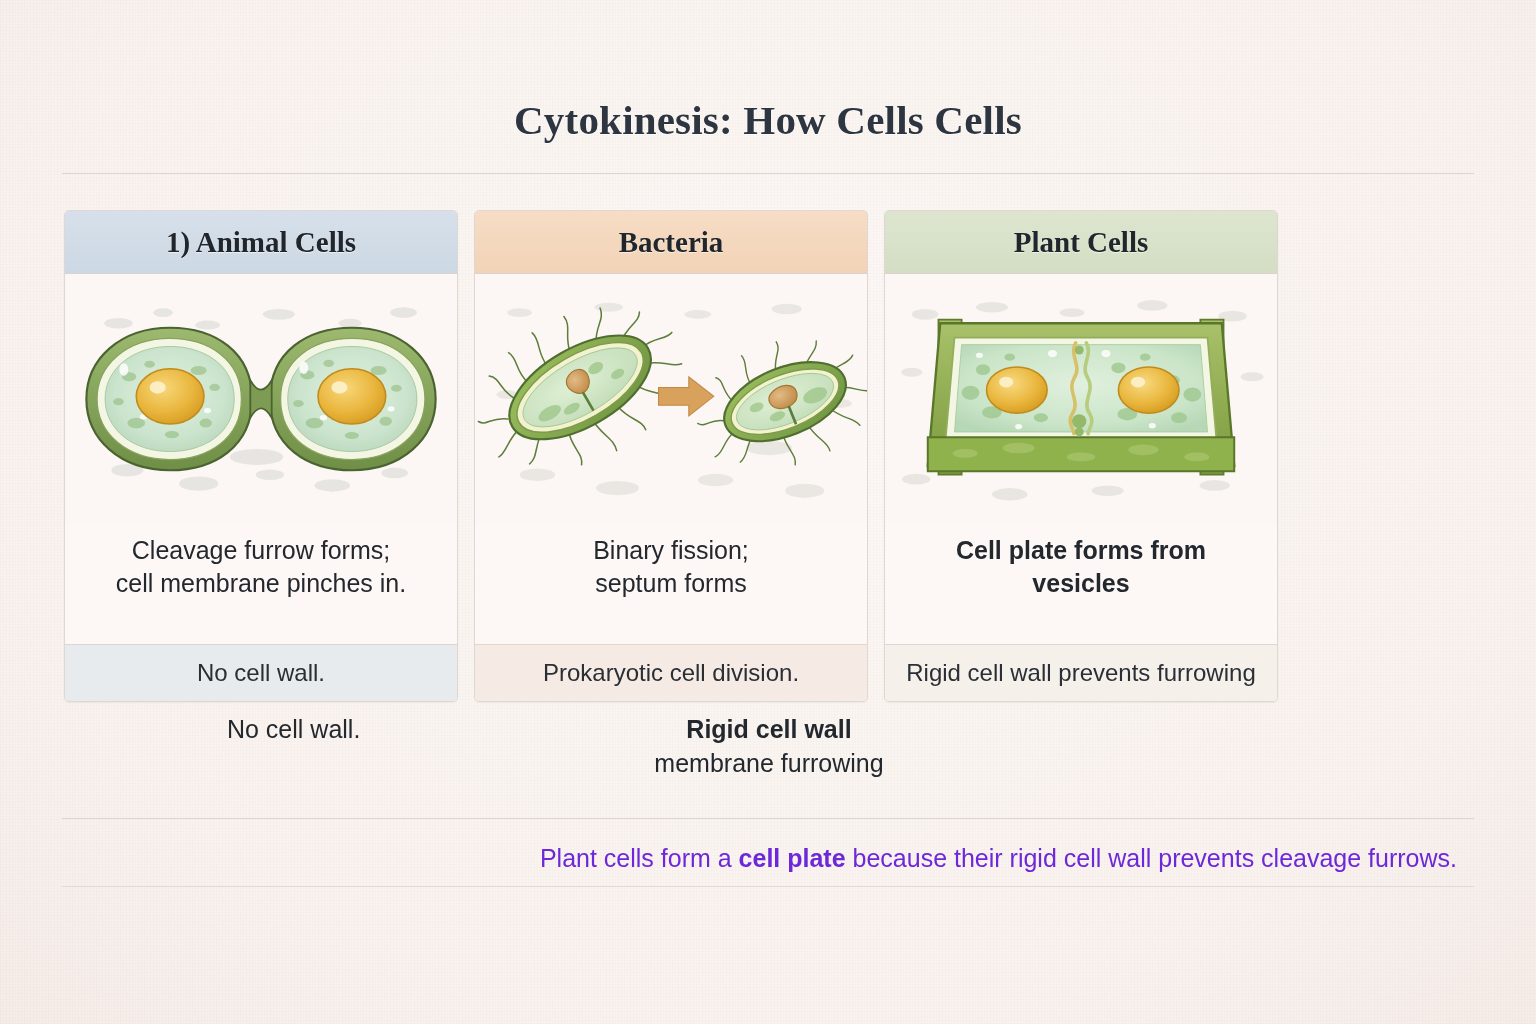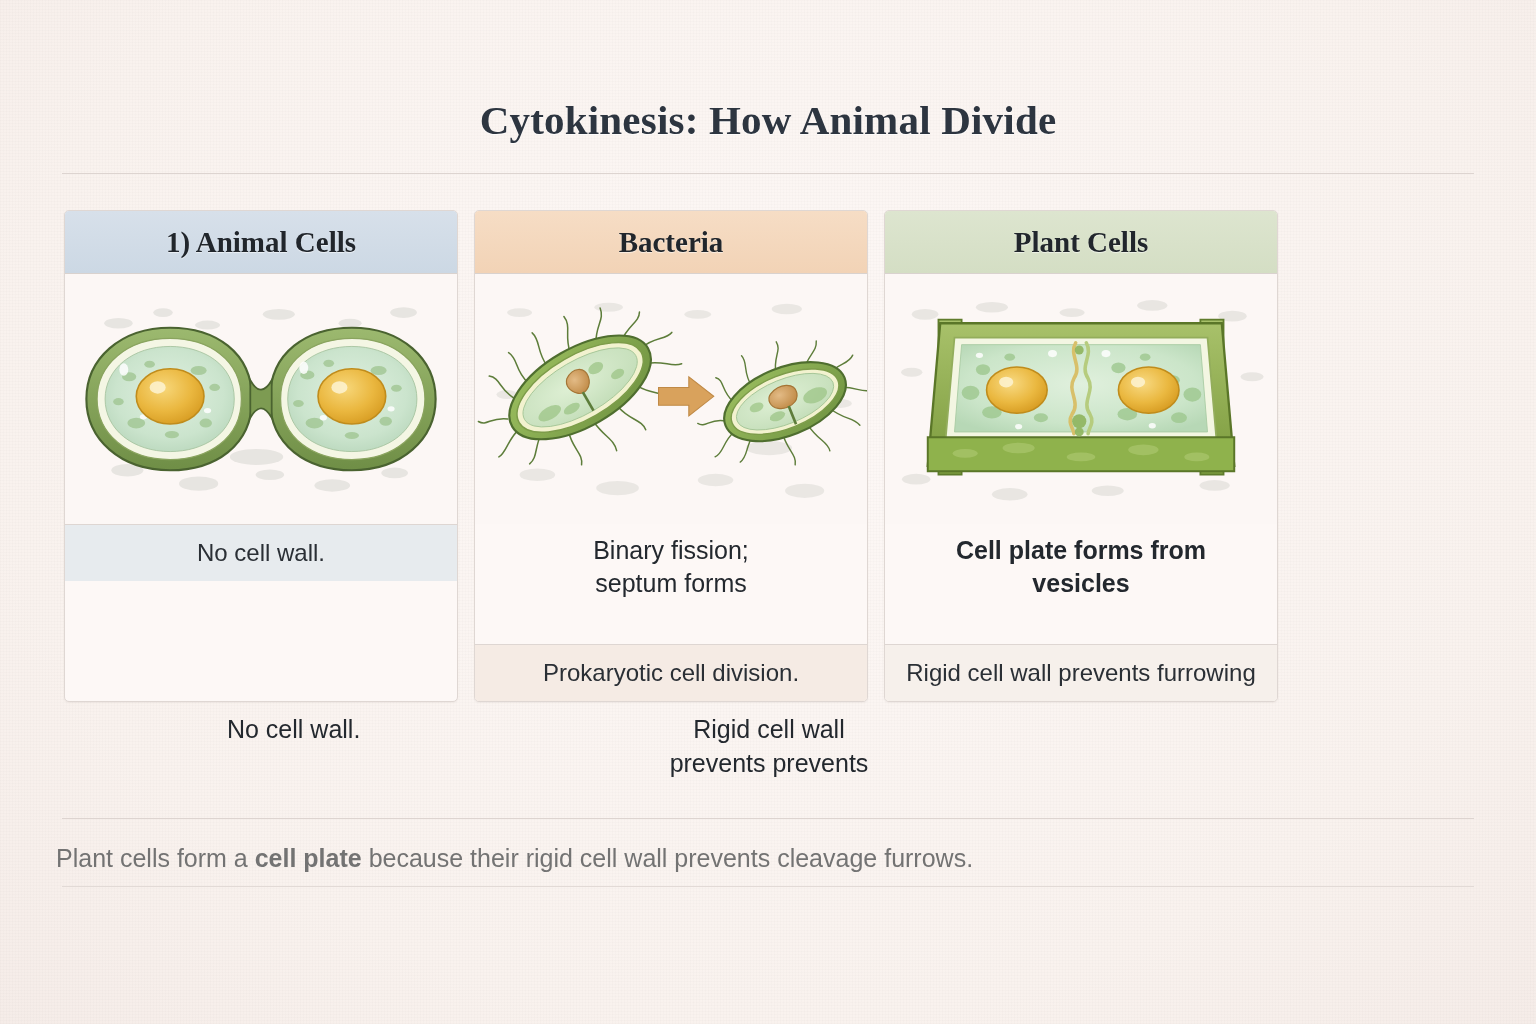--- a/index.html
+++ b/index.html
@@ -134,62 +134,62 @@
   }
   .subcap {
     flex: 1 1 0;
     text-align: center;
     font-family: "Liberation Sans", sans-serif;
     font-size: 25px;
     line-height: 1.36;
     color: #23282e;
   }
   .subcap .l1 { display: block; }
-  .subcap .l1.b { font-weight: normal; }
+  .subcap .l1.b { font-weight: bold; }
   .subcap .l2 { display: block; }
 
   
   .rule-mid {
     position: absolute;
     left: 62px;
     width: 1412px;
     top: 818px;
     height: 1px;
     background: #ddd4d0;
   }
   .summary {
     position: absolute;
-    left: 56px;
+    left: 45px;
     width: 1412px;
     top: 832px;
     height: 52px;
     line-height: 52px;
-    text-align: left;
+    text-align: right;
     font-family: "Liberation Sans", sans-serif;
     font-size: 25px;
-    color: #737373;
+    color: #6d28d9;
   }
   .summary .b { font-weight: bold; }
   .rule-bottom {
     position: absolute;
     left: 62px;
     width: 1412px;
     top: 886px;
     height: 1px;
     background: #e2dad6;
   }
 </style>
 </head>
 <body>
 
 <div class="paper-grain"></div>
 
 <div class="sheet">
 
-  <div class="title">Cytokinesis: How Animal Divide</div>
+  <div class="title">Cytokinesis: How Cells Cells</div>
   <div class="rule-top"></div>
 
   <div class="cards">
 
     <div class="card">
       <div class="card-header animal">1)  Animal Cells</div>
 
       <div class="card-figure">
         <svg viewBox="0 0 440 250" preserveAspectRatio="xMidYMid meet" aria-hidden="true">
           <defs>
@@ -271,20 +271,24 @@
             <ellipse cx="322" cy="122" rx="38" ry="31" fill="url(#a-nuc)" stroke="#c08c1c" stroke-width="1.8"></ellipse>
             <ellipse cx="308" cy="112" rx="9" ry="7" fill="#fdf3d2" opacity="0.85"></ellipse>
           </g>
 
           <g>
             <path d="M208 104 C216 118 224 118 232 104 L232 146 C224 132 216 132 208 146 Z" fill="#7d9b52" stroke="#4a6330" stroke-width="2"></path>
           </g>
         </svg>
       </div>
 
+      <div class="card-caption">
+        <span>Cleavage furrow forms;</span><br>
+        <span>cell membrane pinches in.</span>
+      </div>
 
       <div class="card-footer animal">No cell wall.</div>
     </div>
 
     <div class="card">
       <div class="card-header bacteria">Bacteria</div>
 
       <div class="card-figure">
         <svg viewBox="0 0 440 250" preserveAspectRatio="xMidYMid meet" aria-hidden="true">
           <defs>
@@ -491,21 +495,21 @@
 
   </div>
 
   <div class="subcaptions">
     <div class="subcap">
       <span class="l1">No cell wall.</span>
       <span class="l2"></span>
     </div>
     <div class="subcap">
       <span class="l1 b">Rigid cell wall</span>
-      <span class="l2">prevents prevents</span>
+      <span class="l2">membrane furrowing</span>
     </div>
     <div class="subcap">
     </div>
   </div>
 
   <div class="rule-mid"></div>
 
   <div class="summary">
     <span>Plant cells form a </span><span class="b">cell plate</span><span> because their rigid cell wall prevents cleavage furrows.</span>
   </div>

